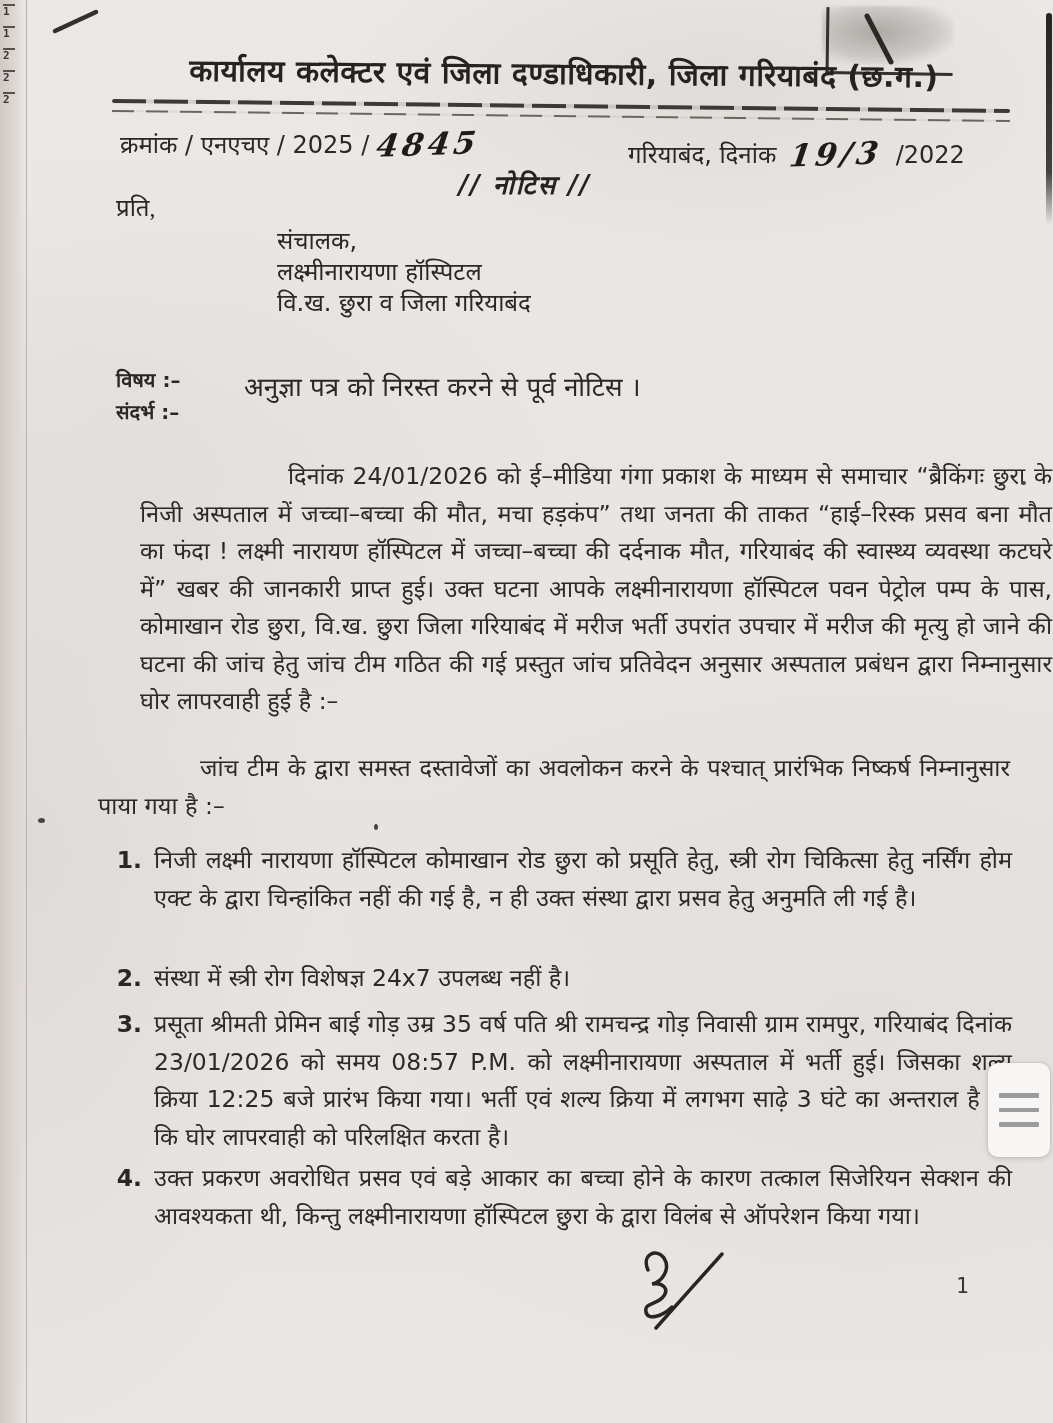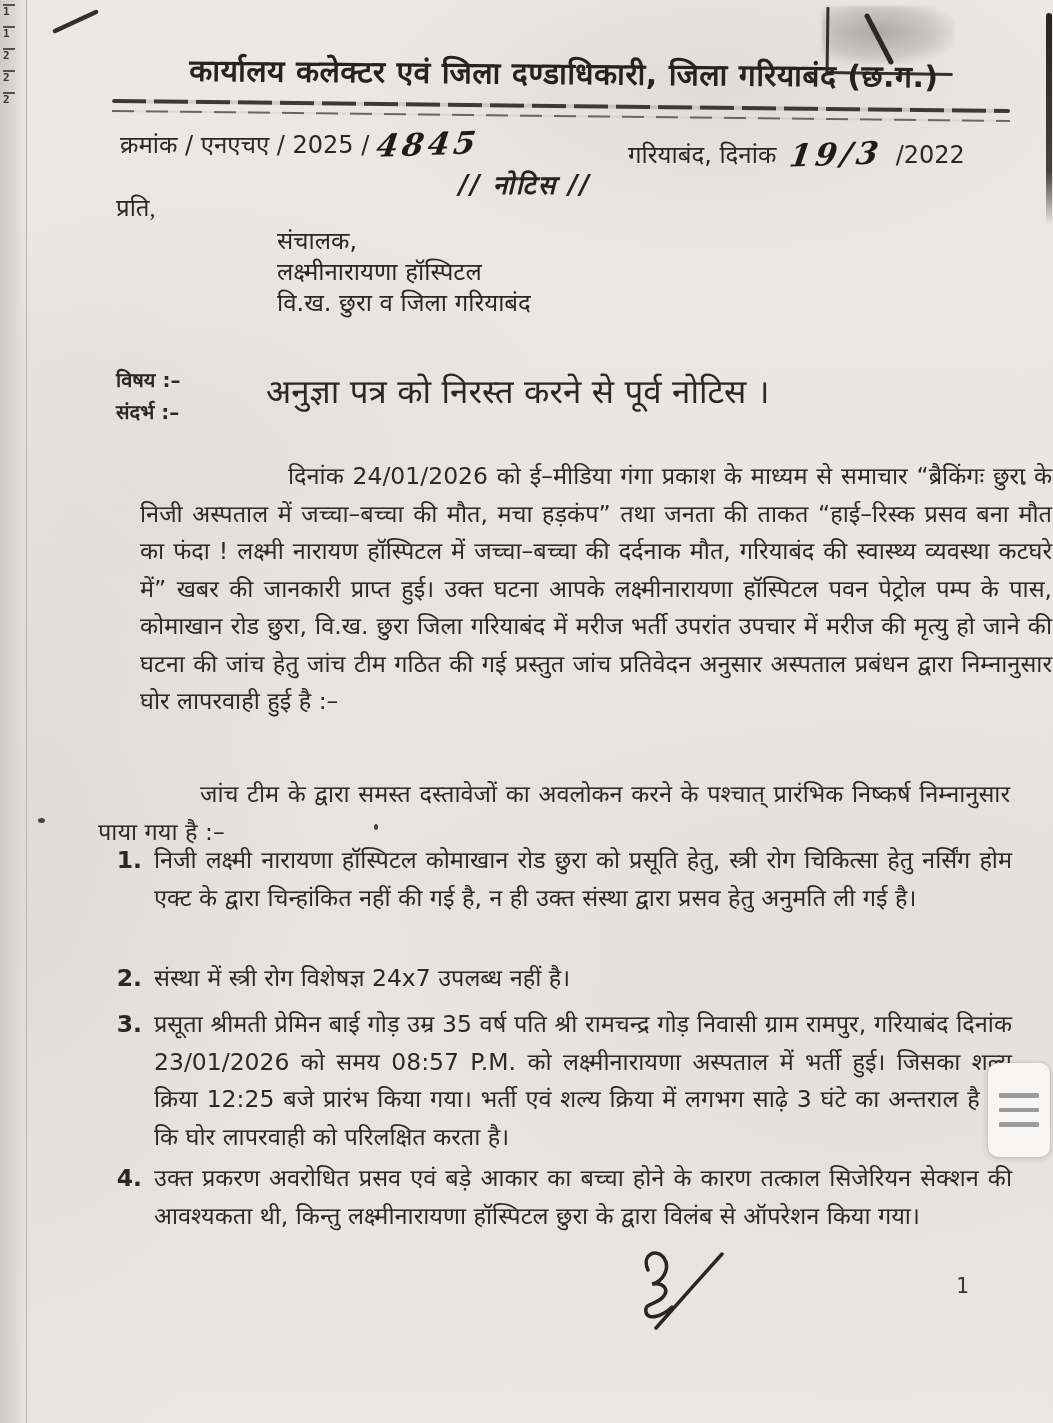--- a/index.html
+++ b/index.html
@@ -31,25 +31,25 @@
   .ref-line{left:120px;top:126px;font-size:24px;white-space:nowrap;}
   .handwritten{font-family:"DejaVu Serif",serif;font-style:italic;font-weight:bold;
     color:#1e1b18;display:inline-block;transform:skewX(-10deg) rotate(-2deg);}
   .hw-big{font-size:31px;letter-spacing:4px;vertical-align:-2px;}
   .place-date{left:628px;top:136px;font-size:24px;white-space:nowrap;}
   .notice-heading{left:120px;top:166px;width:810px;text-align:center;font-size:26px;font-weight:bold;
     font-style:italic;letter-spacing:2px;color:#262220;}
   .prati{left:116px;top:190px;font-size:24px;font-family:Liberation Serif, serif;}
   .address{left:244px;top:226px;font-size:24px;line-height:31px;margin-left:33px;}
   .label-col{font-size:20px;font-weight:bold;}
-  .subj-text{font-size:33px;margin-left:22px;}
+  .subj-text{font-size:26px;}
   
   .para{font-size:23.5px;line-height:37.5px;text-align:justify;text-align-last:left;color:#2d2925;}
   .para1{left:98px;top:458px;width:912px;text-indent:148px;margin-left:42px;}
-  .para2{left:98px;top:776px;width:912px;text-indent:102px;}
+  .para2{left:98px;top:750px;width:912px;text-indent:102px;}
   .finding{left:116px;width:896px;display:flex;gap:12px;}
   .f-num{width:26px;flex:0 0 26px;text-align:right;font-size:23.5px;line-height:37.5px;font-weight:bold;}
   .f-text{flex:1;}
   
   .smudge-tr{left:822px;top:6px;width:132px;height:58px;
     background:radial-gradient(ellipse at 42% 45%, rgba(118,112,107,.50), rgba(142,136,130,.28) 55%, rgba(160,154,148,0) 78%);
     filter:blur(1px);}
   .corner-lines{left:826px;top:8px;width:124px;height:64px;
     border-left:3px solid #35302b;border-bottom:3px solid #35302b;transform:rotate(.8deg);}
   .edge-dark{left:1046px;top:13px;width:6px;height:212px;border-radius:3px;

